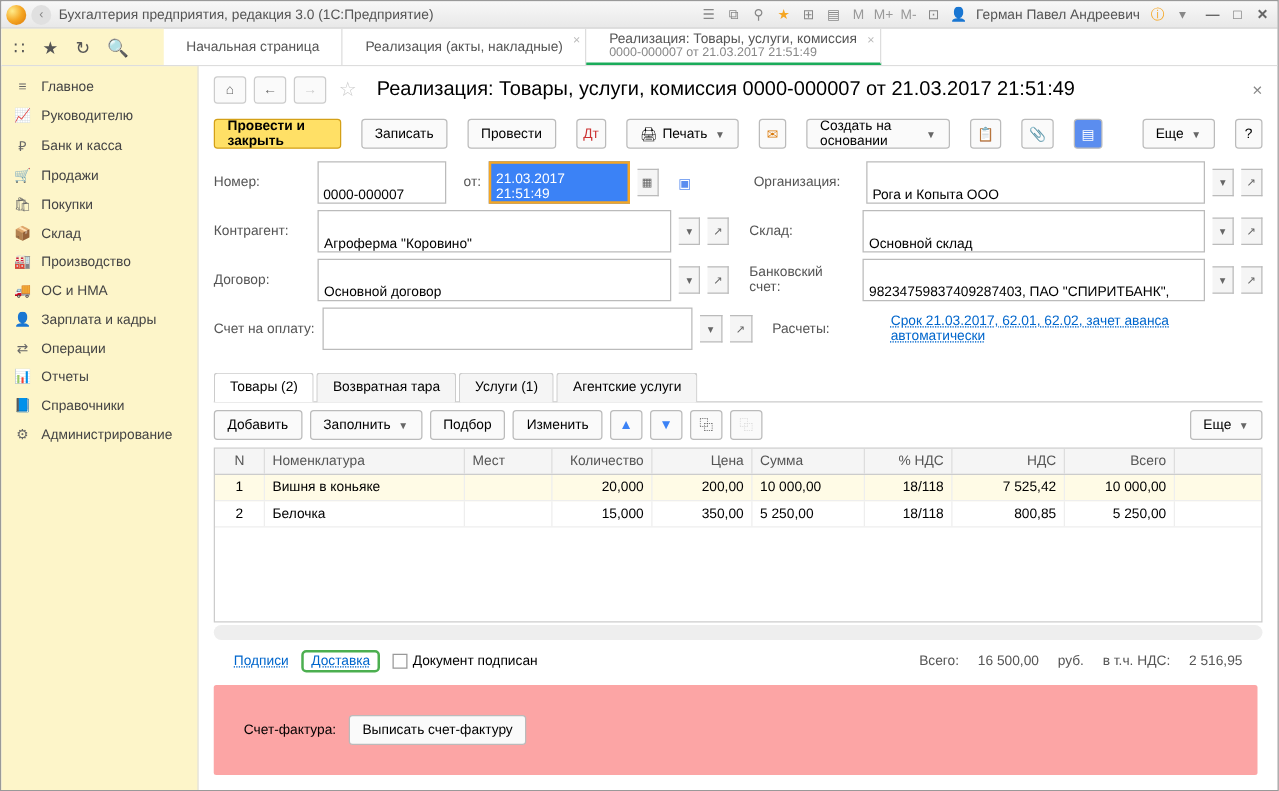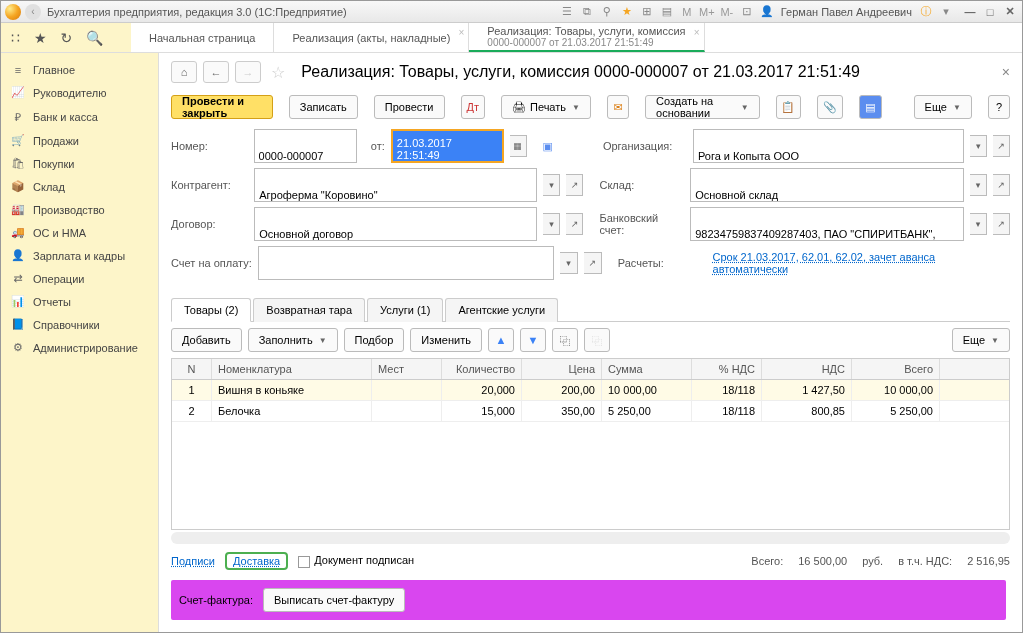--- a/index.html
+++ b/index.html
@@ -59,25 +59,25 @@
 .c-n{width:40px;text-align:center}
 .c-nom{width:160px}
 .c-mest{width:70px}
 .c-qty{width:80px;text-align:right}
 .c-price{width:80px;text-align:right}
 .c-sum{width:90px;}
 .c-nds{width:70px;text-align:right}
 .c-ndsv{width:90px;text-align:right}
 .c-tot{width:88px;text-align:right}
 .scroll-stub{height:12px;margin:2px 12px 4px 12px;background:#eee;border-radius:6px}
-.footer-row{display:flex;align-items:center;padding:4px 12px;gap:10px}
+.footer-row{display:flex;align-items:center;padding:4px 28px;gap:10px}
 .green-pill{border:2px solid #4caf50;border-radius:4px;padding:1px 6px;color:#0066cc;text-decoration:underline dotted}
 .chk{width:12px;height:12px;border:1px solid #999;display:inline-block;margin-right:4px;vertical-align:middle}
 .totals{margin-left:auto;display:flex;gap:15px;color:#555}
-.sf-row{margin:6px 16px 12px 12px;background:#d946ef;padding:8px;display:flex;align-items:center;gap:10px;border-radius:2px}
+.sf-row{margin:6px 16px 12px 12px;background:#fca5a5;padding:24px;display:flex;align-items:center;gap:10px;border-radius:2px}
 </style>
 </head>
 <body>
 
 <div class="titlebar">
   <div class="orb"></div>
   <div class="back">‹</div>
   <span class="title">Бухгалтерия предприятия, редакция 3.0 (1С:Предприятие)</span>
   <div class="spacer"></div>
   <div class="ticon">☰</div>
@@ -321,21 +321,21 @@
       </div>
       <div class="grid-body" id="grid-body">
           <div class="grid-row sel">
             <div class="gc c-n">1</div>
             <div class="gc c-nom">Вишня в коньяке</div>
             <div class="gc c-mest"></div>
             <div class="gc c-qty">20,000</div>
             <div class="gc c-price">200,00</div>
             <div class="gc c-sum">10 000,00</div>
             <div class="gc c-nds">18/118</div>
-            <div class="gc c-ndsv">1 427,50</div>
+            <div class="gc c-ndsv">7 525,42</div>
             <div class="gc c-tot">10 000,00</div>
           </div>
           <div class="grid-row">
             <div class="gc c-n">2</div>
             <div class="gc c-nom">Белочка</div>
             <div class="gc c-mest"></div>
             <div class="gc c-qty">15,000</div>
             <div class="gc c-price">350,00</div>
             <div class="gc c-sum">5 250,00</div>
             <div class="gc c-nds">18/118</div>

